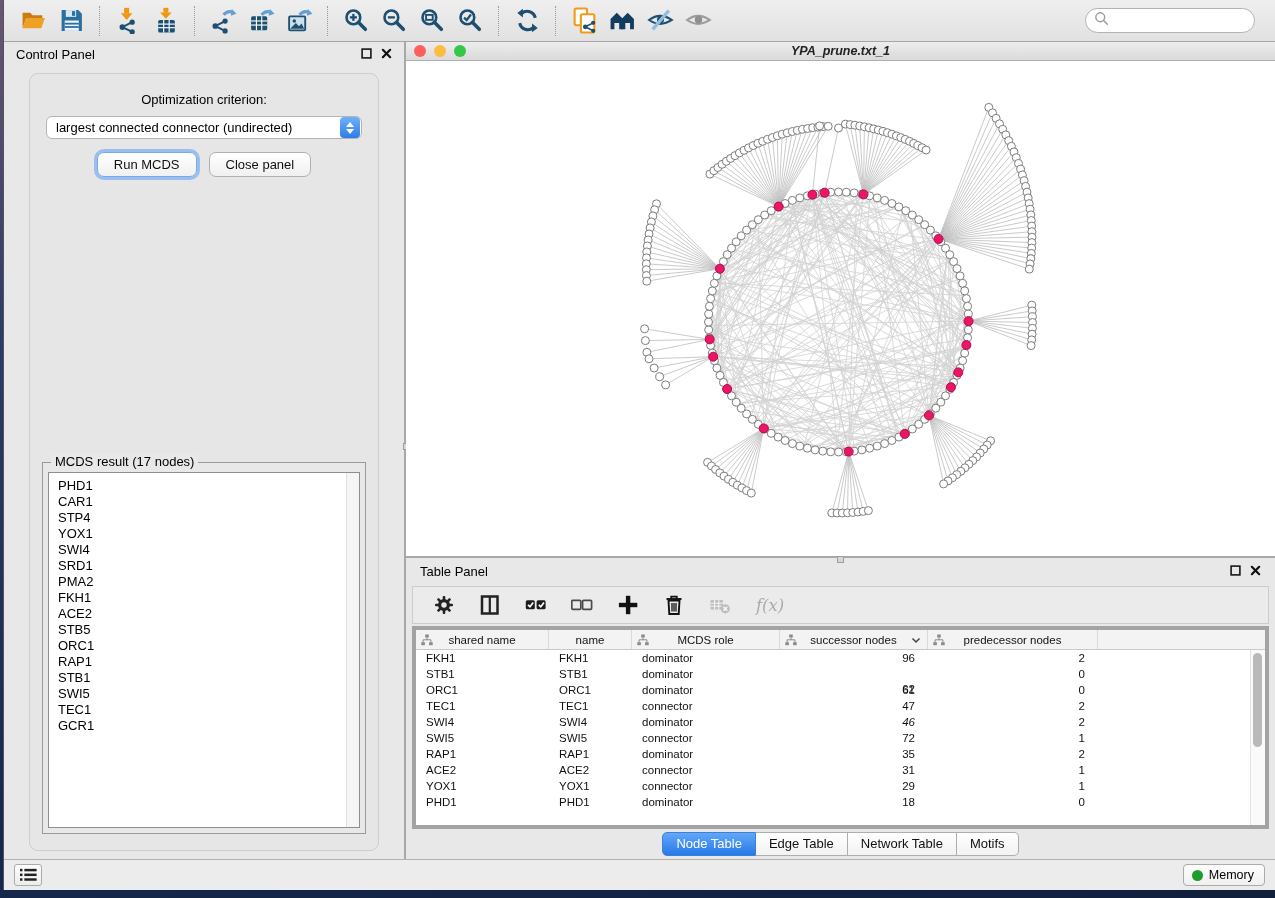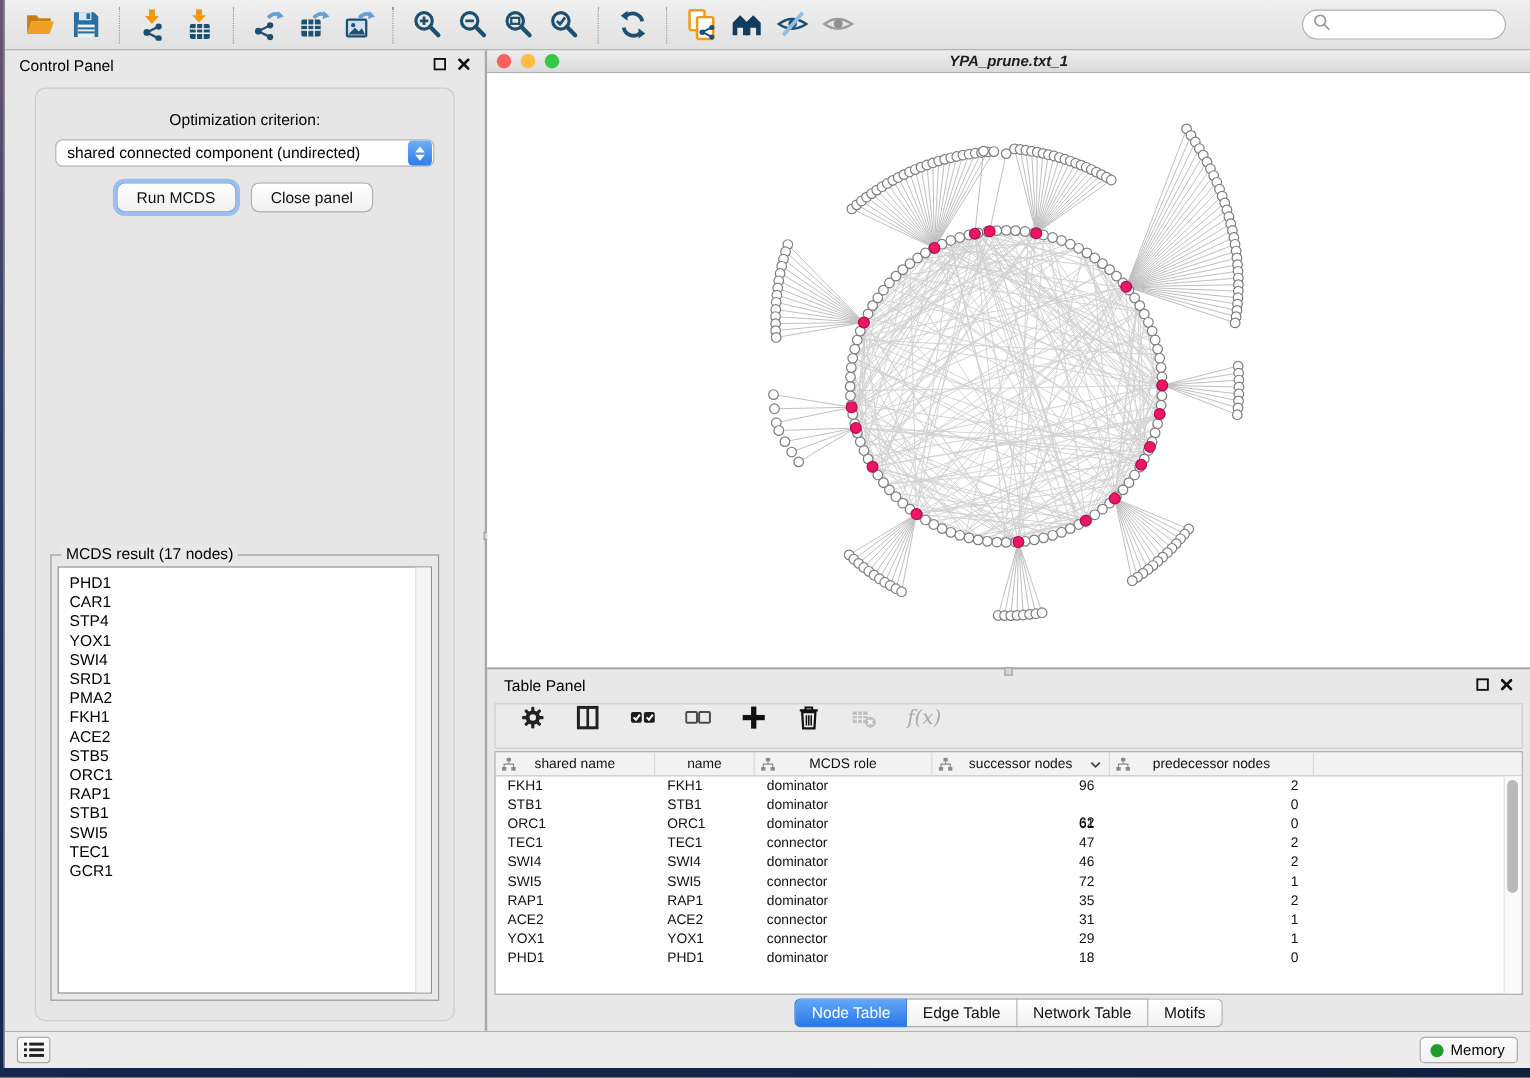--- a/index.html
+++ b/index.html
@@ -62,23 +62,23 @@
     border-bottom:1px solid #b0b0b0; position:relative; display:flex; align-items:center; padding:0 8px; }
   .lights { display:flex; gap:8px; }
   .light { width:12px; height:12px; border-radius:50%; }
   .net-title { position:absolute; left:0; right:0; text-align:center; font-size:12.5px; font-weight:bold; color:#222; }
   .net-canvas { flex:1; background:#fff; position:relative; }
   .net-canvas svg { position:absolute; inset:0; width:100%; height:100%; }
   
   .table-panel { flex:1; display:flex; flex-direction:column; background:#e8e8e8; min-height:0; }
   .tp-header { height:27px; flex:none; display:flex; align-items:center; padding:5px 14px; font-size:13px; }
   .tp-toolbar { flex:none; margin:1px 6px 0; height:38px; background:#ebebeb; border:1px solid #cccccc;
-    display:flex; align-items:flex-start; gap:24px; padding:0 20px; }
+    display:flex; align-items:center; gap:24px; padding:0 20px; }
   .tp-tbbtn { display:flex; align-items:center; justify-content:center; }
-  .tp-tablewrap { flex:1; margin:2px 6px 0; background:#fff; border:1px solid #a3a3a3; position:relative; overflow:hidden; }
+  .tp-tablewrap { flex:1; margin:2px 6px 0; background:#fff; border:4px solid #a3a3a3; position:relative; overflow:hidden; }
   .thead { display:flex; height:20px; background:#f3f3f3; border-bottom:1px solid #c9c9c9; }
   .th { position:relative; display:flex; align-items:center; justify-content:center; font-size:11.5px;
     color:#111; border-right:1px solid #d9d9d9; flex:none; }
   .th .treeicon { position:absolute; left:5px; top:4px; }
   .th .sortchev { position:absolute; right:6px; top:7px; }
   .trow { display:flex; height:16px; align-items:center; font-size:11.5px; color:#111; }
   .td { flex:none; padding:0 10px; white-space:nowrap; overflow:hidden; }
   .td.num { text-align:right; padding-right:13px; }
   .vscroll { position:absolute; top:20px; right:0; bottom:0; width:15px; background:#fafafa; border-left:1px solid #e2e2e2; }
   .vthumb { position:absolute; left:2px; width:9px; border-radius:5px; background:#b9b9b9; }
@@ -289,21 +289,21 @@
                 <g stroke="#111" stroke-width="2.4" stroke-linecap="round">
                   <line x1="2" y1="2" x2="10" y2="10"></line>
                   <line x1="10" y1="2" x2="2" y2="10"></line>
                 </g>
               </svg></span>
         </span>
       </div>
       <div class="cp-body">
         <div class="opt-label">Optimization criterion:</div>
         <div class="selectbox">
-          <span class="sel-text">shared connected component (undirected)</span>
+          <span class="sel-text">largest connected connector (undirected)</span>
           <span class="sel-cap">
               <span class="up"></span>
               <span class="dn"></span>
             </span>
         </div>
         <div class="btn-row">
           <button class="mac-btn focused">Run MCDS</button>
           <button class="mac-btn">Close panel</button>
         </div>
         <div class="mcds-box">
@@ -1225,21 +1225,21 @@
                 <div class="td" style="width: 133px;">TEC1</div>
                 <div class="td" style="width: 83px;">TEC1</div>
                 <div class="td" style="width: 148px;">connector</div>
                 <div class="td num" style="width: 148px;">47</div>
                 <div class="td num" style="width: 170px;">2</div>
               </div>
               <div class="trow">
                 <div class="td" style="width: 133px;">SWI4</div>
                 <div class="td" style="width: 83px;">SWI4</div>
                 <div class="td" style="width: 148px;">dominator</div>
-                <div class="td num" style="width: 148px;">46</div>
+                <div class="td num" style="width: 148px; font-style: italic;">46</div>
                 <div class="td num" style="width: 170px;">2</div>
               </div>
               <div class="trow">
                 <div class="td" style="width: 133px;">SWI5</div>
                 <div class="td" style="width: 83px;">SWI5</div>
                 <div class="td" style="width: 148px;">connector</div>
                 <div class="td num" style="width: 148px;">72</div>
                 <div class="td num" style="width: 170px;">1</div>
               </div>
               <div class="trow">

